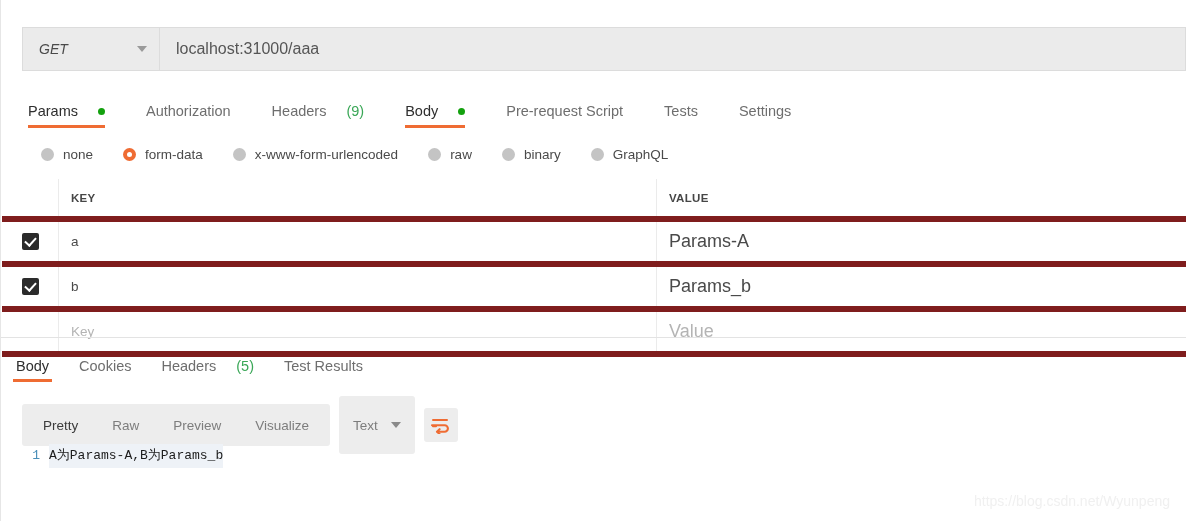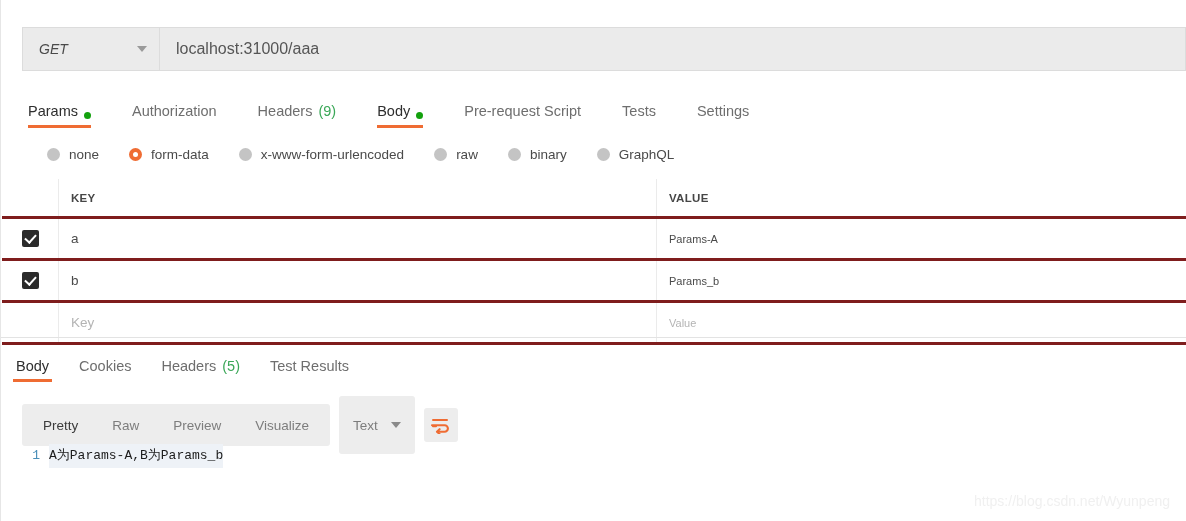--- a/index.html
+++ b/index.html
@@ -71,22 +71,22 @@
     position: absolute;
     left: 27px;
     top: 94px;
     display: flex;
     align-items: flex-end;
     height: 34px;
   }
   .tab {
     position: relative;
     display: flex;
-    align-items: flex-end;
-    gap: 6px;
+    align-items: center;
+    gap: 20px;
     margin-right: 41px;
     padding-bottom: 9px;
     font-size: 14.5px;
     color: #6e6e6e;
     cursor: pointer;
     white-space: nowrap;
   }
   .tab.active { color: #2e2e2e; }
   .tab.active::after {
     content: "";
@@ -99,21 +99,21 @@
     width: 7px; height: 7px;
     border-radius: 50%;
     background: #13a10e;
     display: inline-block;
   }
   .count { color: #3aa757; }
 
   
   .radio-row {
     position: absolute;
-    left: 46px;
+    left: 40px;
     top: 142px;
     display: flex;
     align-items: center;
     height: 24px;
   }
   .radio-item {
     display: flex;
     align-items: center;
     gap: 9px;
     margin-right: 30px;
@@ -143,21 +143,21 @@
   
   .kv-table {
     position: absolute;
     left: 1px;
     right: 0;
     top: 179px;
   }
   .kv-row {
     display: flex;
     align-items: stretch;
-    border-bottom: 3px solid #7f1d1d;
+    border-bottom: 6px solid #7f1d1d;
     height: 39px;
     justify-content: flex-end;
   }
   .kv-row.head { height: 37px; }
   .cell-check {
     width: 56px;
     flex: none;
     display: flex;
     align-items: center;
     justify-content: center;
@@ -173,21 +173,21 @@
     border-right: 1px solid #ebebeb;
     font-size: 13.5px;
     color: #4a4a4a;
   }
   .cell-value {
     flex: 1;
     display: flex;
     align-items: center;
     padding-left: 12px;
     box-sizing: border-box;
-    font-size: 11px;
+    font-size: 18px;
     color: #4a4a4a;
   }
   .kv-row.head .cell-key,
   .kv-row.head .cell-value {
     font-size: 11.5px;
     font-weight: bold;
     color: #464646;
     letter-spacing: 0.3px;
   }
   .placeholder { color: #b4b4b4; }

